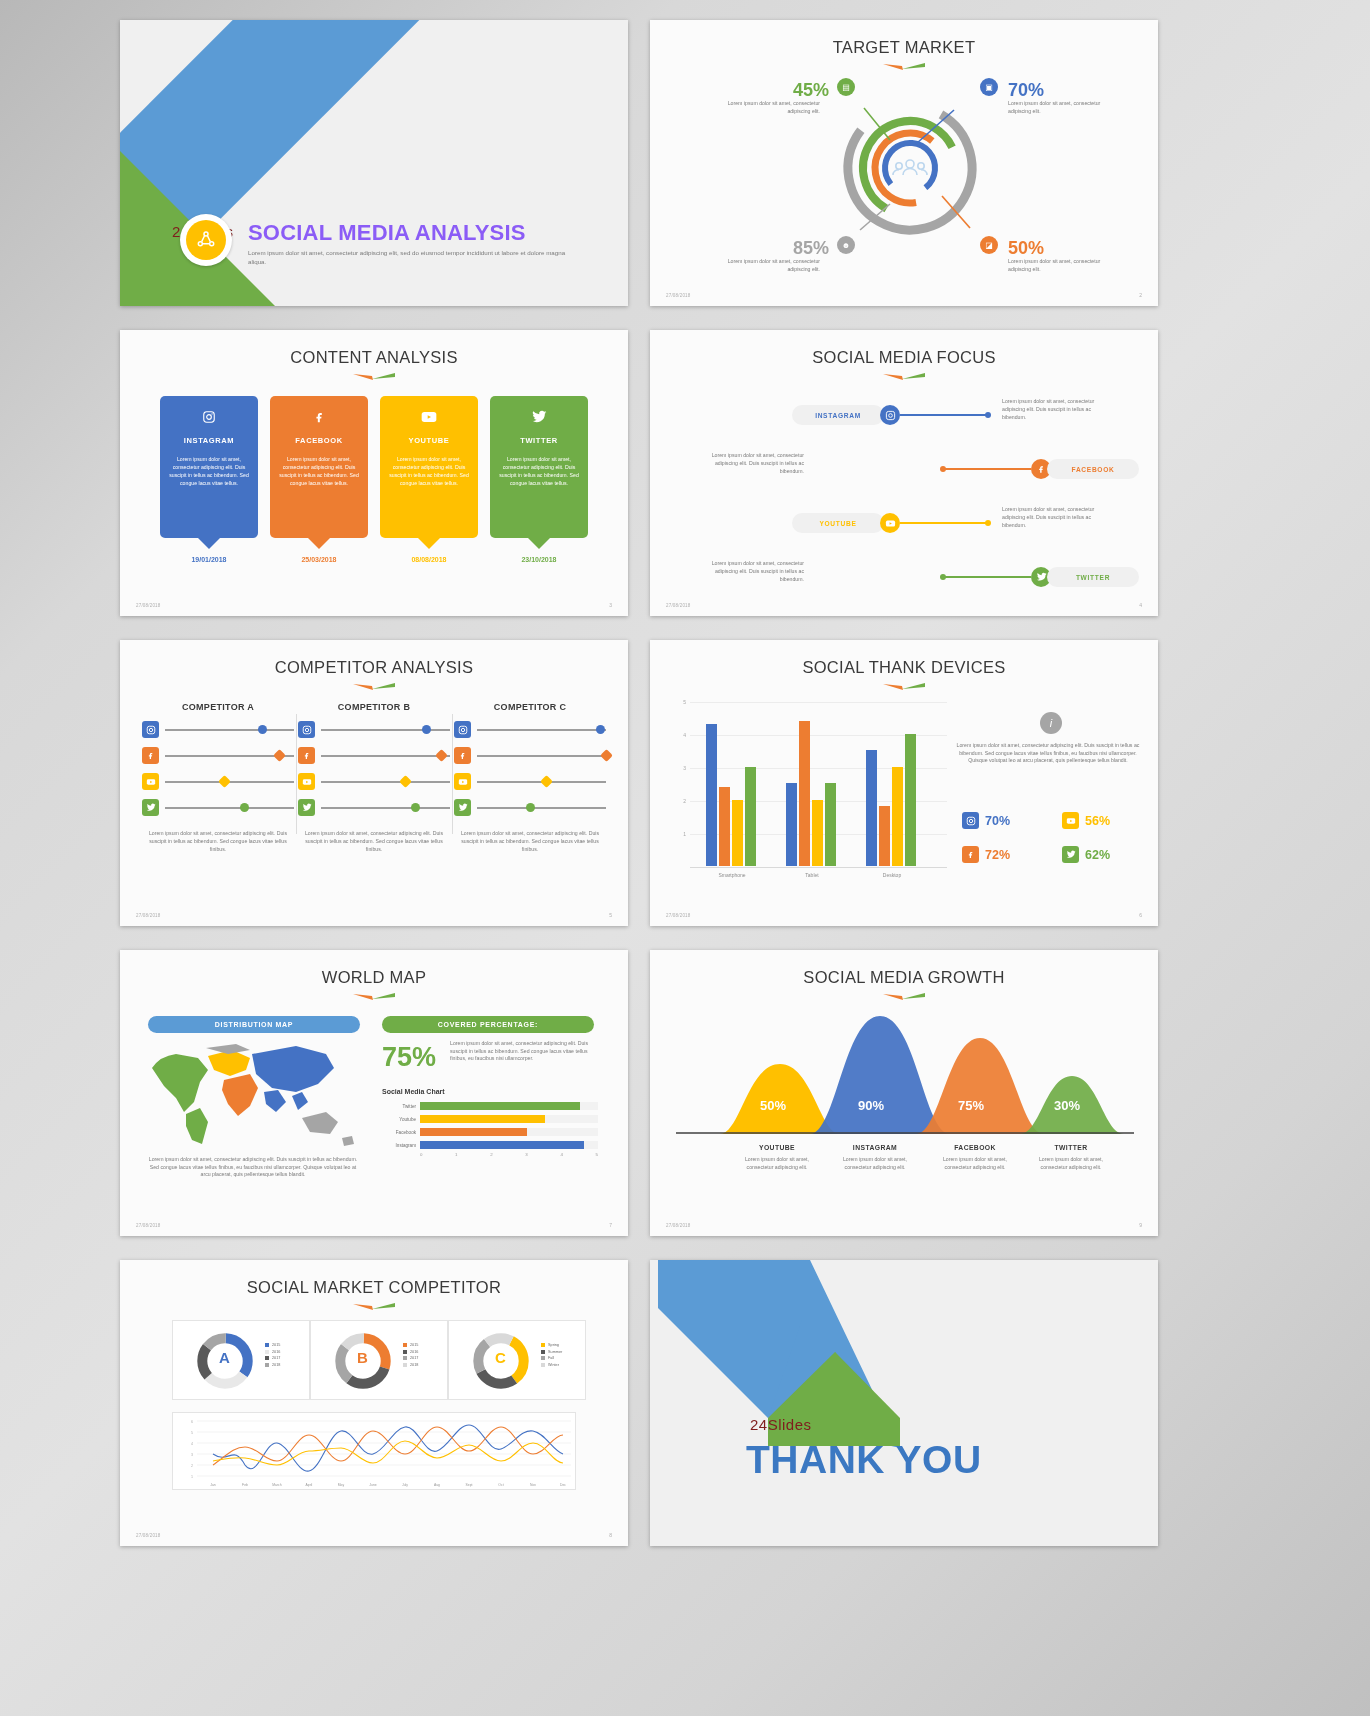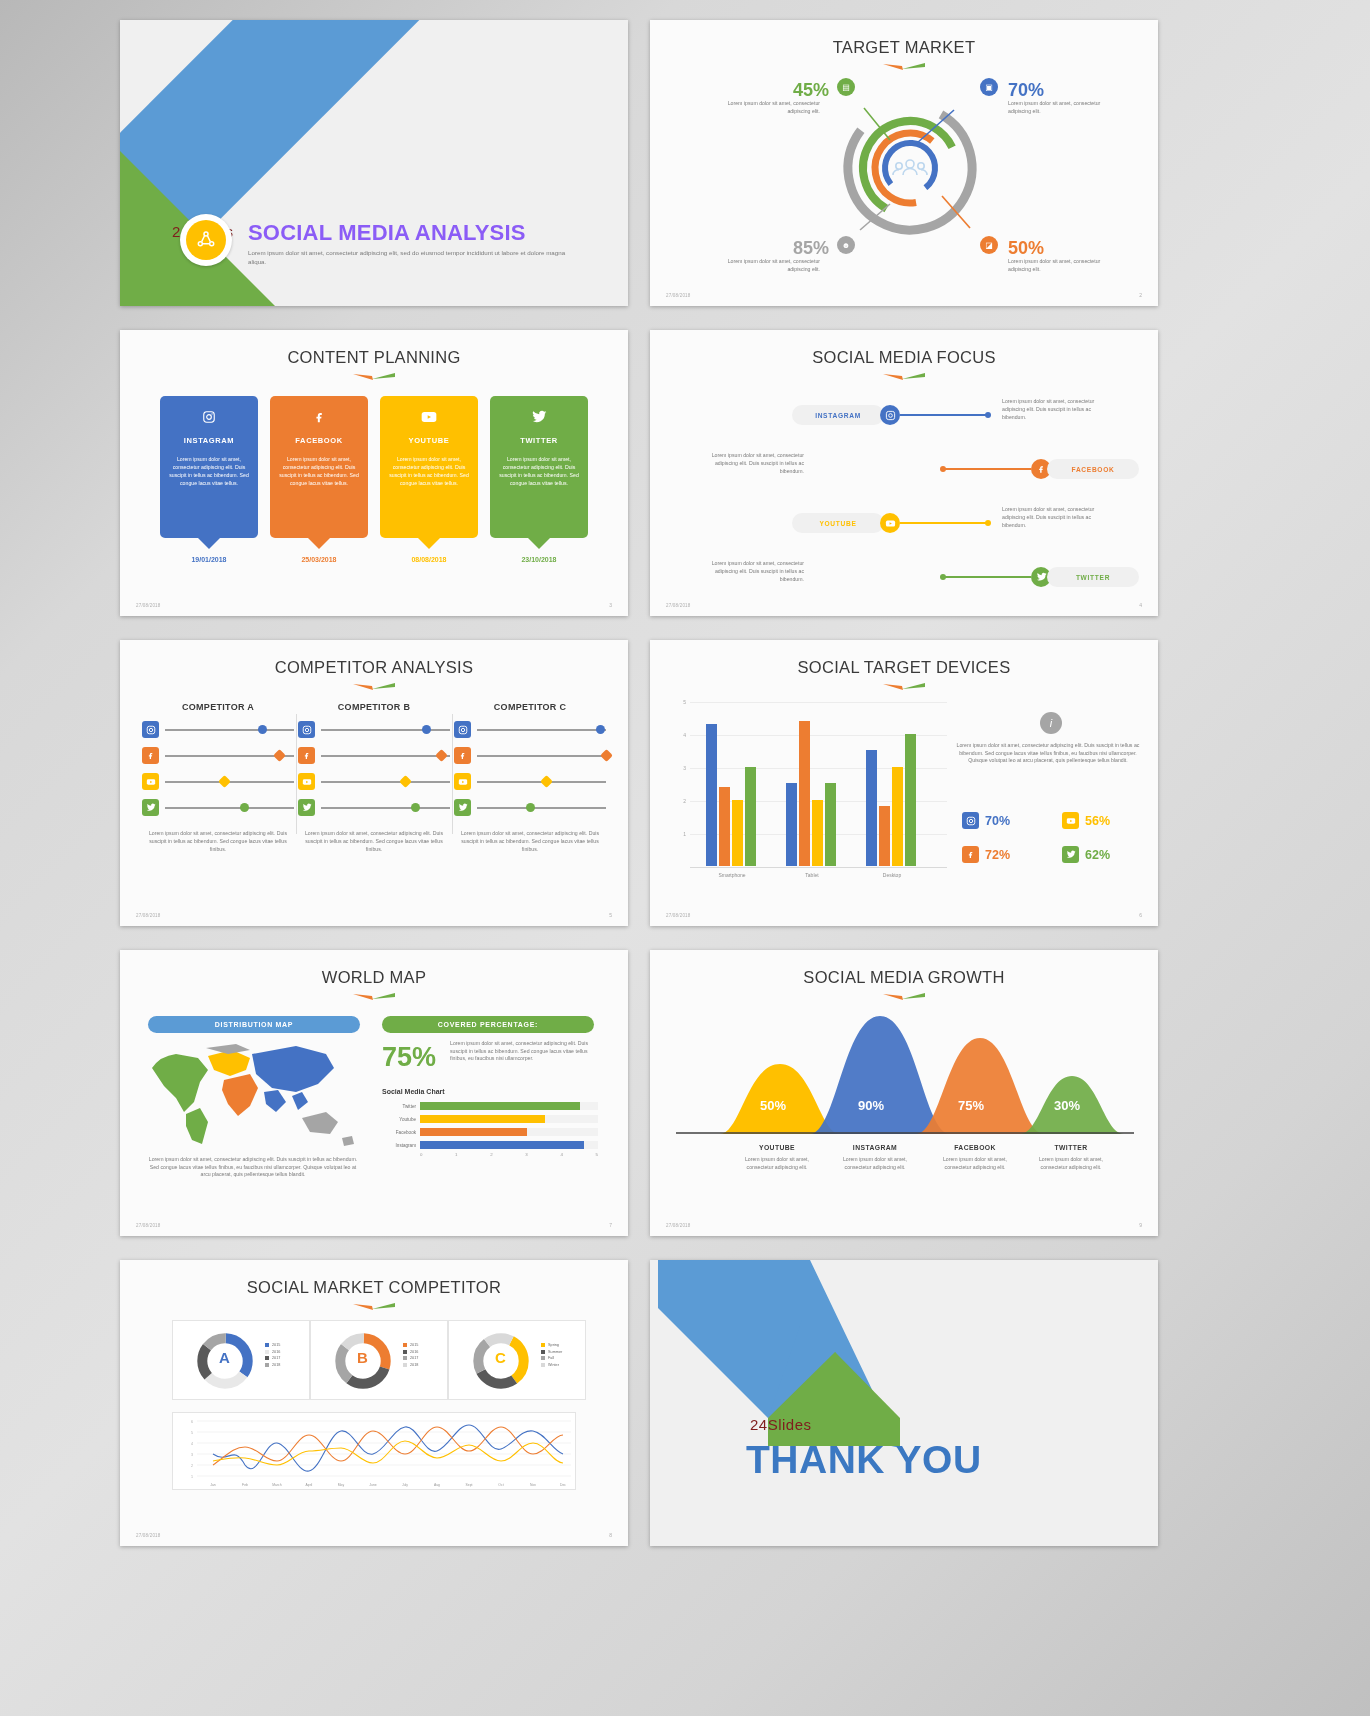--- a/index.html
+++ b/index.html
@@ -222,21 +222,21 @@
 
     <div class="tm-pct" style="left:358px;top:218px;color:#ed7d31">50%</div>
     <div class="tm-txt lorem" style="left:358px;top:238px;">Lorem ipsum dolor sit amet, consectetur adipiscing elit.</div>
     <div class="tm-ic" style="left:330px;top:216px;background:#ed7d31">◪</div>
 
     <div class="footdate">27/08/2018</div>
     <div class="footnum">2</div>
   </div>
 
   <div class="slide">
-    <div class="stitle">CONTENT PLANNING</div>
+    <div class="stitle">CONTENT ANALYSIS</div>
     <svg class="swoosh" viewBox="0 0 46 10">
       <path d="M2 2 L22 8 L21 4 Z" fill="#ed7d31"></path>
         <path d="M21 7 L44 1 L44 5 Z" fill="#70ad47"></path>
     </svg>
     <div class="cards">
 
       <div class="card">
         <div class="body" style="background:#4472c4">
           <span class="icon">
             <svg width="14" height="14" viewBox="0 0 24 24" fill="none" stroke="#fff" stroke-width="1.9">
@@ -510,21 +510,21 @@
           </div>
       </div>
       <div class="cadesc lorem">Lorem ipsum dolor sit amet, consectetur adipiscing elit. Duis suscipit in tellus ac bibendum. Sed congue lacus vitae tellus finibus.</div>
     </div>
 
     <div class="footdate">27/08/2018</div>
     <div class="footnum">5</div>
   </div>
 
   <div class="slide">
-    <div class="stitle">SOCIAL TARGET DEVICES</div>
+    <div class="stitle">SOCIAL THANK DEVICES</div>
     <svg class="swoosh" viewBox="0 0 46 10">
       <path d="M2 2 L22 8 L21 4 Z" fill="#ed7d31"></path>
         <path d="M21 7 L44 1 L44 5 Z" fill="#70ad47"></path>
     </svg>
 
     <div class="chartbox">
       <div class="ylab" style="top:-3px">5</div>
         <div class="gy" style="top:0px"></div>
       <div class="ylab" style="top:30px">4</div>
         <div class="gy" style="top:33px"></div>

